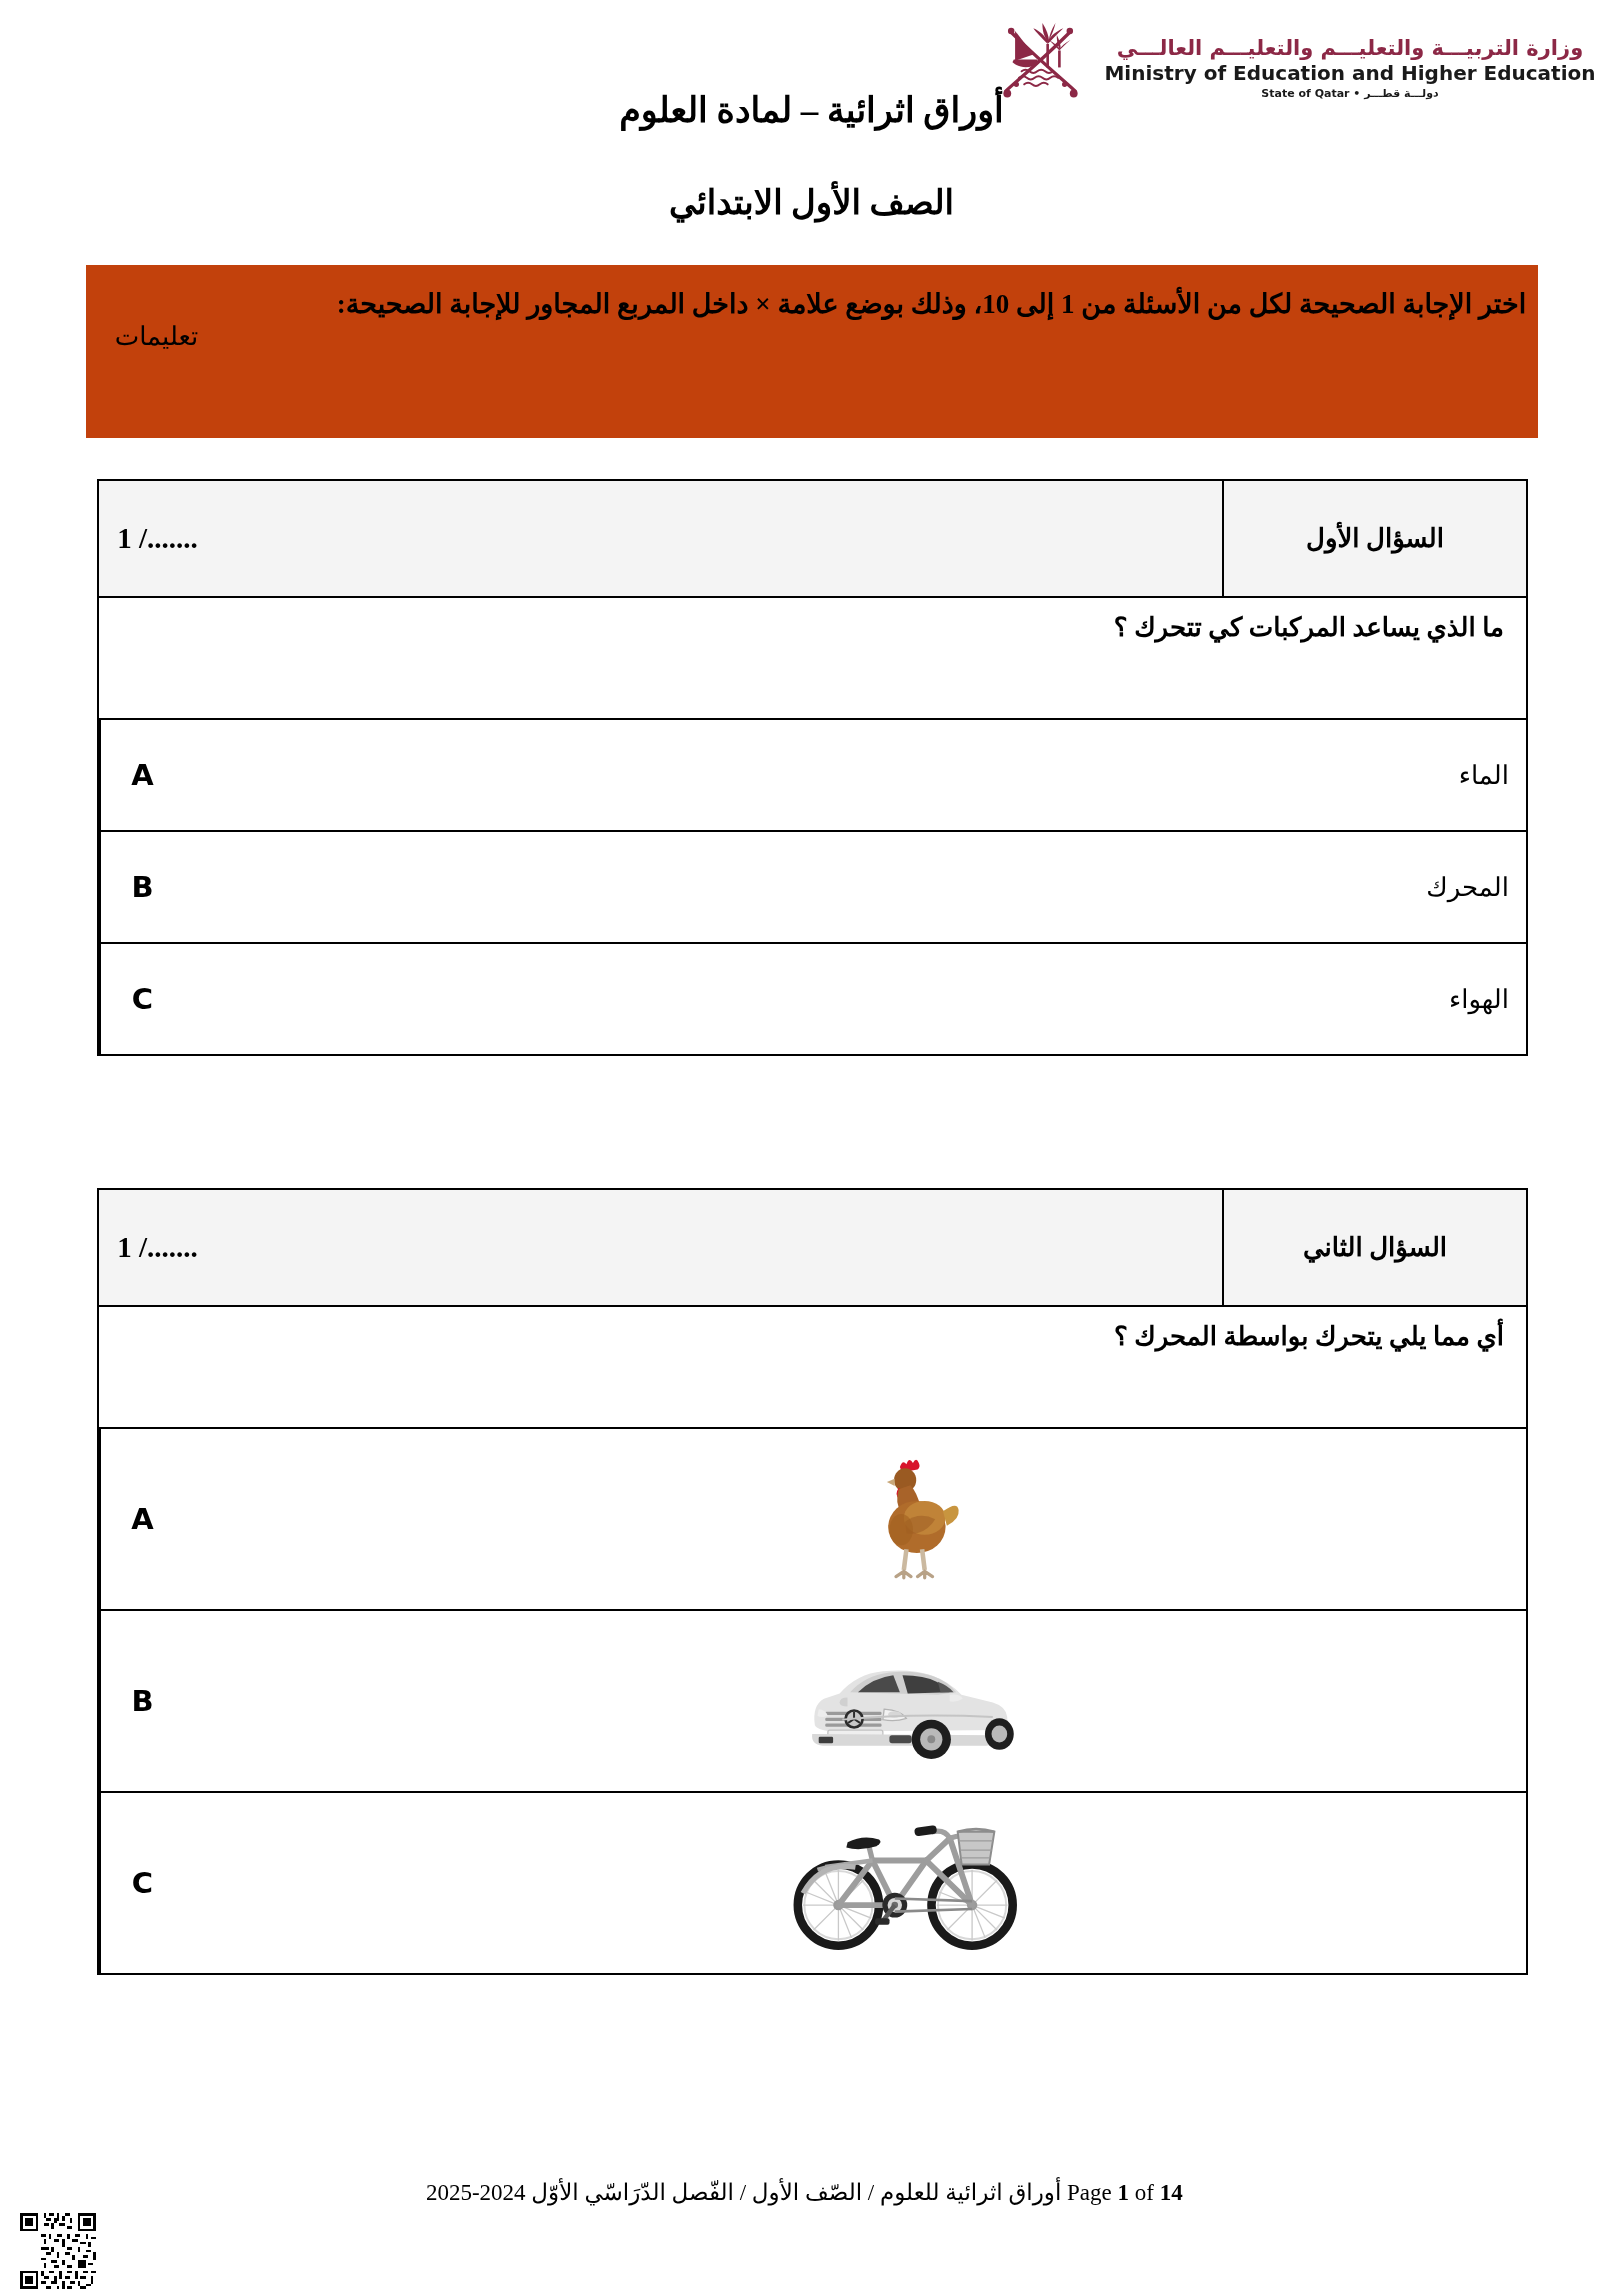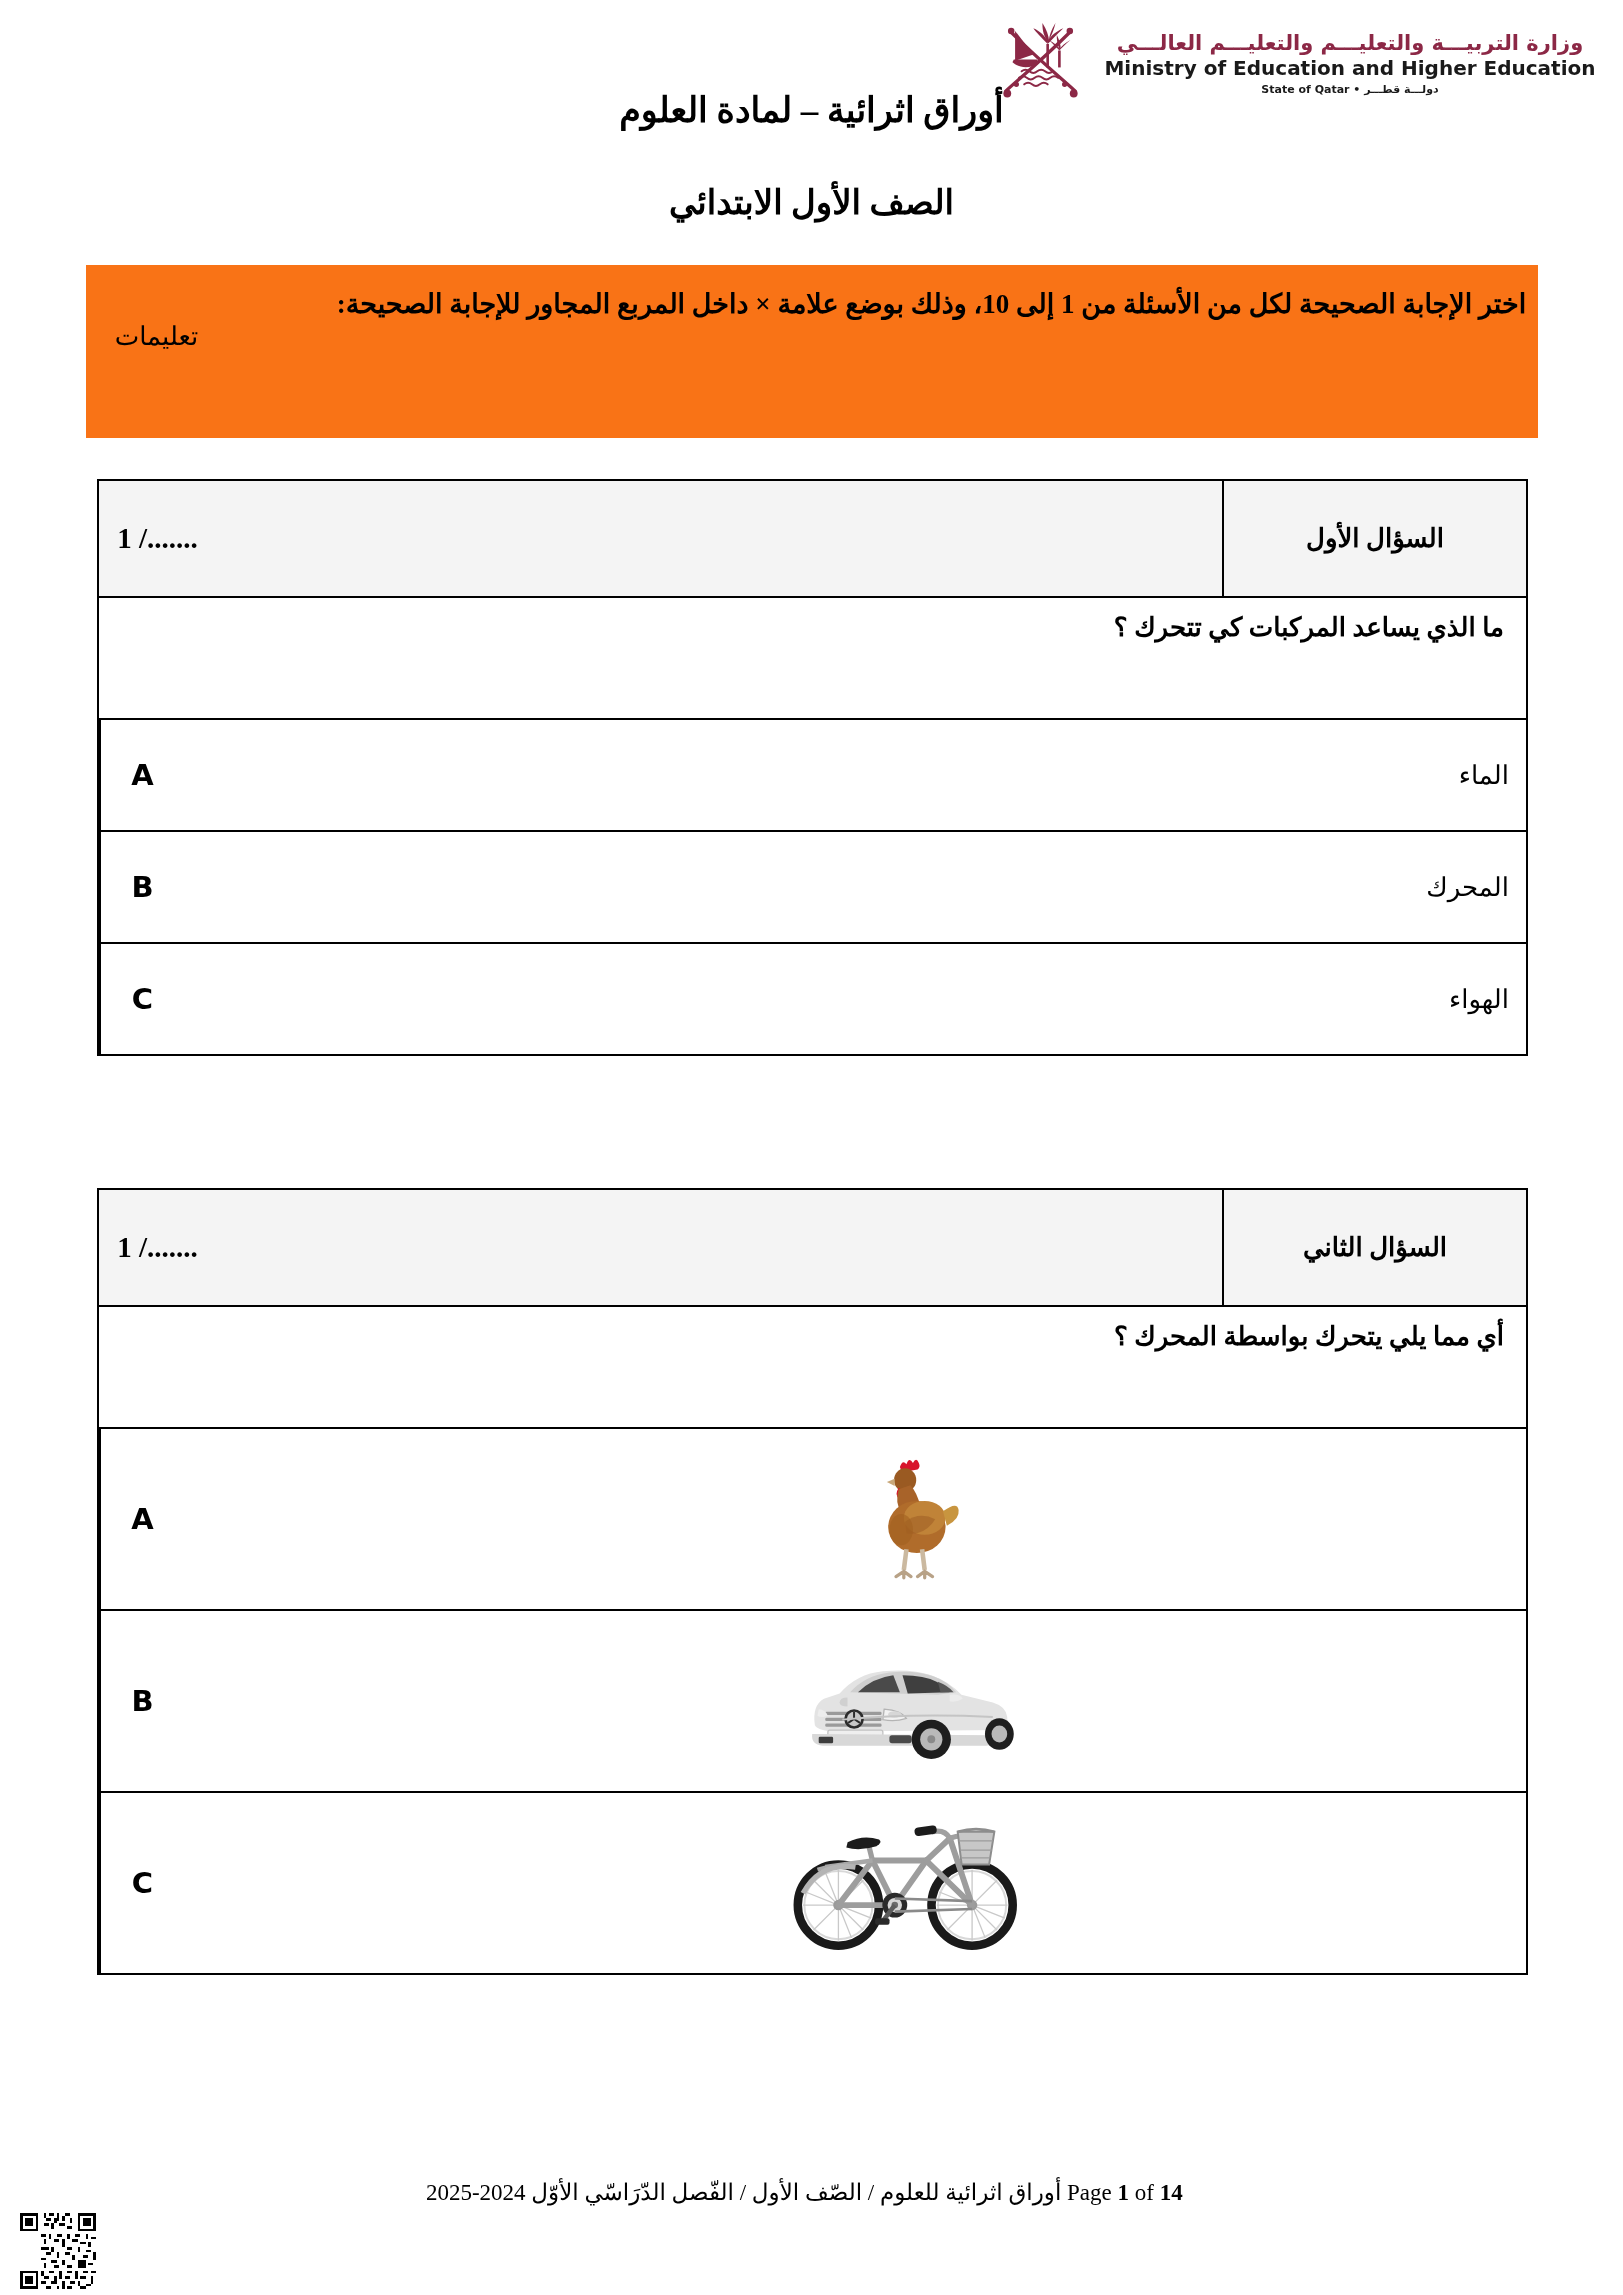--- a/index.html
+++ b/index.html
@@ -28,21 +28,21 @@
     left: 0;
     width: 100%;
     height: 105px;
   }
   .logo-block {
     position: absolute;
     top: 0;
     right: 27.5px;
     display: flex;
     flex-direction: row-reverse;
-    align-items: flex-start;
+    align-items: flex-end;
     gap: 25px;
   }
   .logo-emblem {
     width: 77px;
     height: 86px;
     flex: 0 0 auto;
   }
   .logo-text {
     text-align: center;
     padding-top: 17px;
@@ -96,21 +96,21 @@
     font-weight: 700;
   }
 
   
   .instructions {
     position: absolute;
     top: 265px;
     right: 85px;
     left: 86px;
     min-height: 173px;
-    background: #f97316;
+    background: #c2410c;
     display: flex;
     flex-direction: row;
     align-items: flex-start;
     box-sizing: border-box;
     padding: 18.3px 0 0 0;
   }
   .instr-label {
     flex: 0 0 141px;
     text-align: center;
     font-size: 26px;

